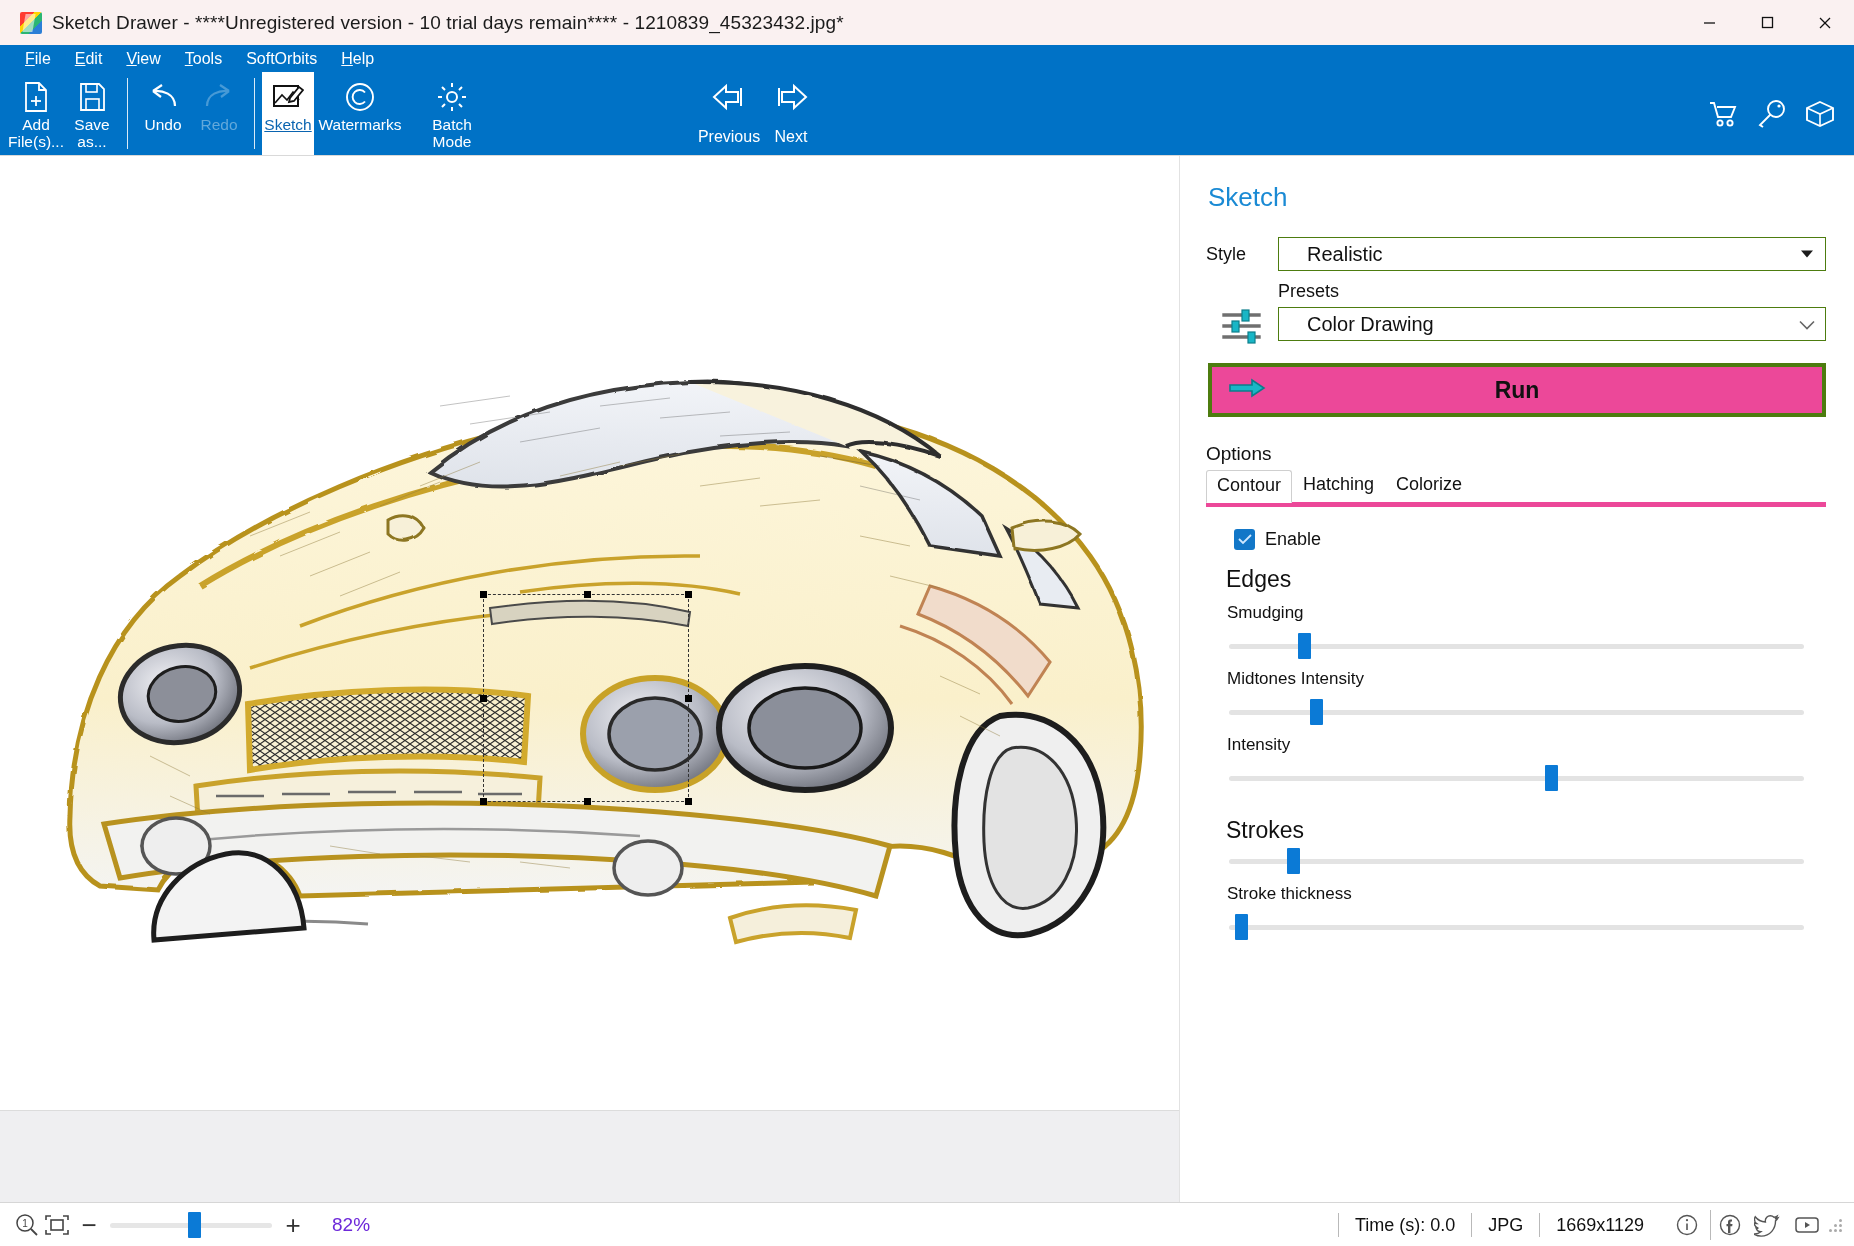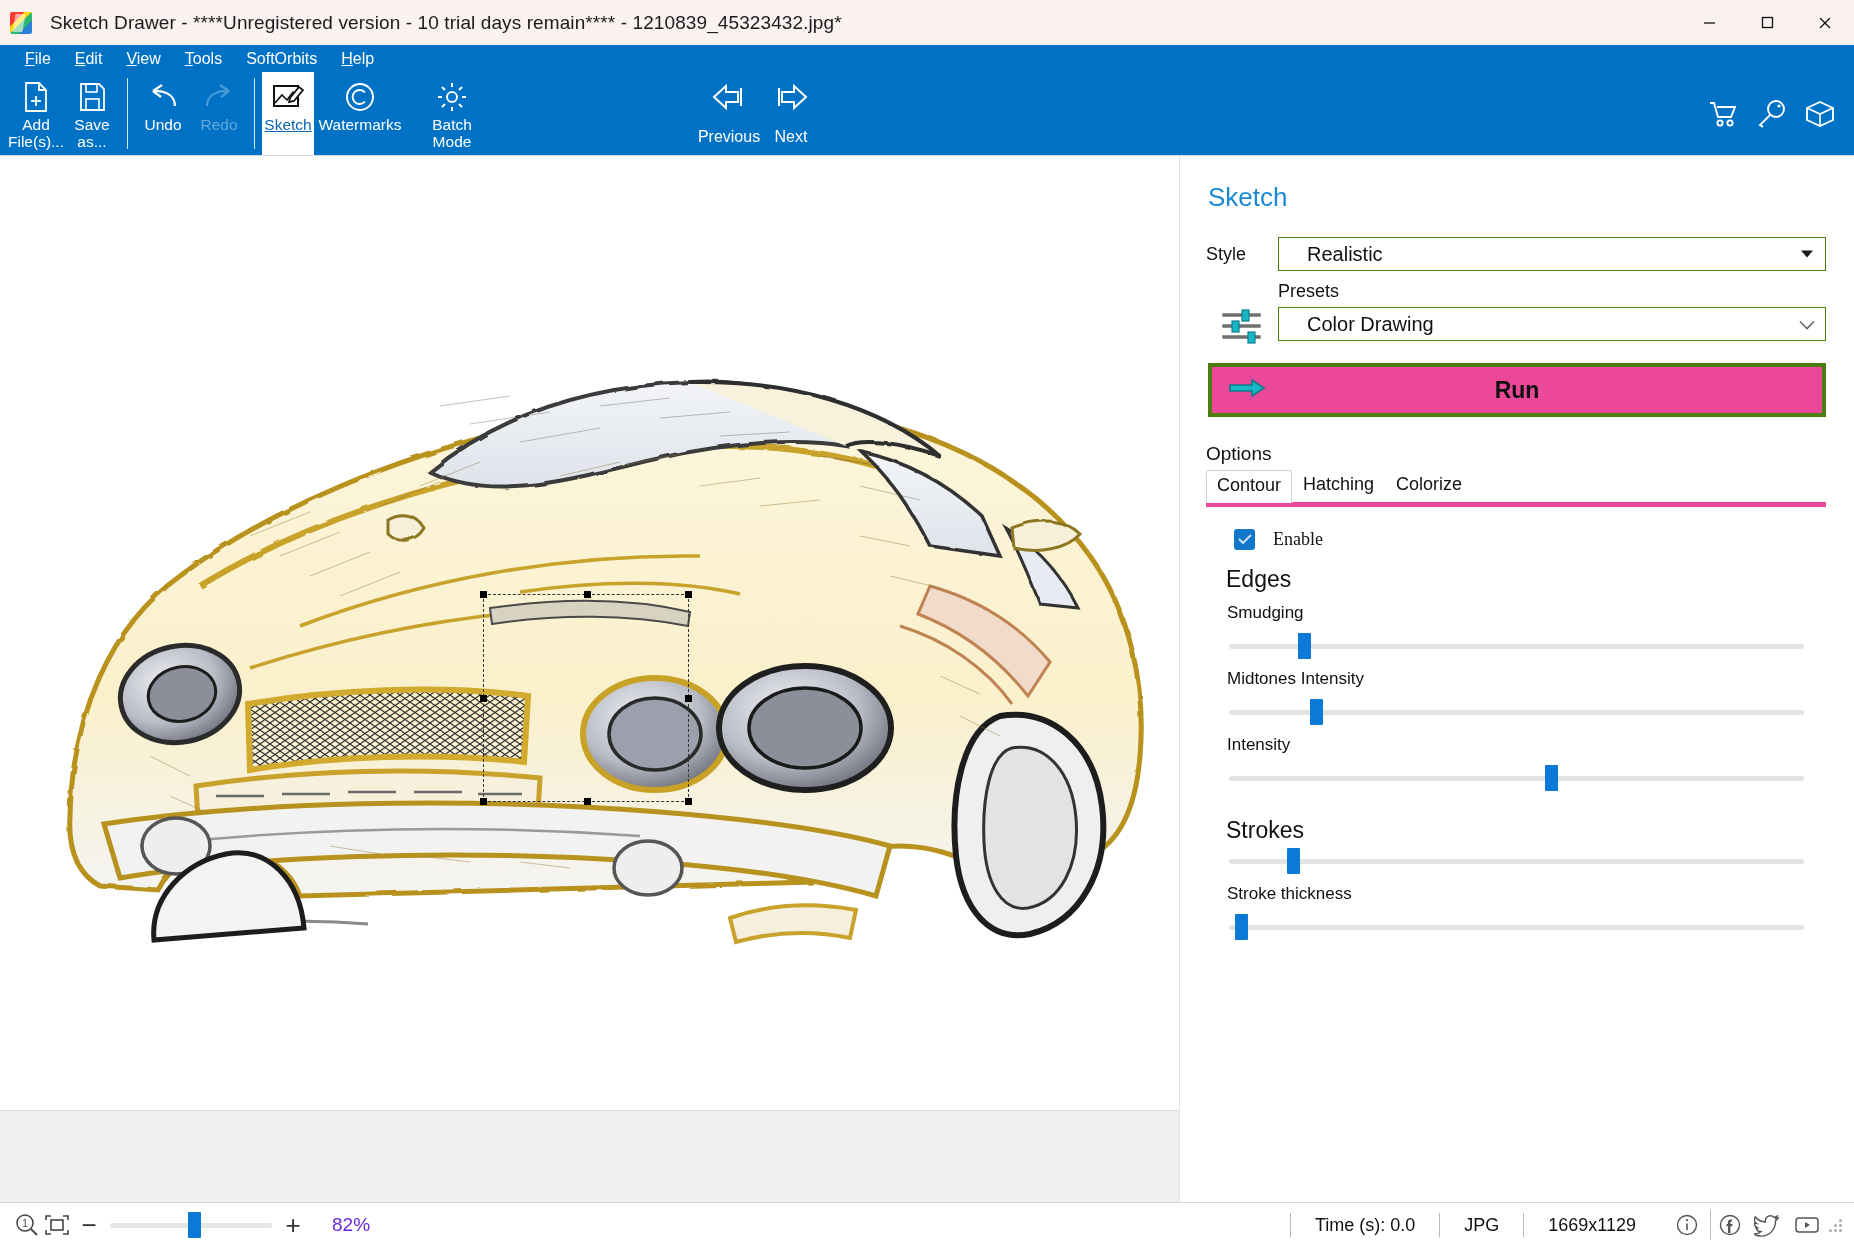--- a/index.html
+++ b/index.html
@@ -22,22 +22,22 @@
     height: 45px;
     background: #faf1f1;
     display: flex;
     align-items: center;
     flex: 0 0 45px;
     position: relative;
   }
   .titlebar-left {
     display: flex;
     align-items: center;
-    padding-left: 10px;
-    gap: 18px;
+    padding-left: 20px;
+    gap: 10px;
   }
   .app-icon {
     width: 22px; height: 22px;
     position: relative;
     border-radius: 2px;
     background: linear-gradient(135deg,#ff3b30 0%,#ff3b30 33%,#ffd400 33%,#ffd400 50%,#2bb673 50%,#2bb673 70%,#2b7fd6 70%);
     overflow: hidden;
   }
   .app-icon::after {
     content: "";
@@ -302,23 +302,22 @@
     border: 1px solid #cfcfcf;
     border-bottom: 1px solid #ffffff;
     background: #ffffff;
     border-radius: 3px 3px 0 0;
     margin-bottom: -1px;
   }
 
   .enable-row {
     display: flex;
     align-items: center;
-    gap: 18px;
+    gap: 10px;
     margin: 22px 0 0 32px;
-    font-family: Liberation Serif, serif;
   }
   .checkbox {
     width: 21px; height: 21px;
     background: #1277c8;
     border-radius: 3px;
     display: flex; align-items: center; justify-content: center;
     cursor: default;
   }
   .enable-lbl { font-size: 18px; color: #111; }
 
@@ -390,21 +389,21 @@
     font-size: 19px; color: #6d28d9;
     margin-left: 22px;
   }
   .sb-right {
     position: absolute; right: 12px; top: 0;
     height: 44px;
     display: flex; align-items: center;
   }
   .sb-cell {
     font-size: 18px; color: #111;
-    padding: 0 24px;
+    padding: 0 16px;
     border-left: 1px solid #b9b9b9;
     line-height: 24px;
     white-space: nowrap;
   }
   .sb-social { display: flex; align-items: center; padding-left: 10px; gap: 6px; }
   .sb-social .sb-icon { width: 34px; }
   .resize-grip { width: 14px; height: 14px; margin-left: 4px; position: relative; }
   .resize-grip i {
     position: absolute; width: 3px; height: 3px; background: #aaa; border-radius: 50%;
   }

